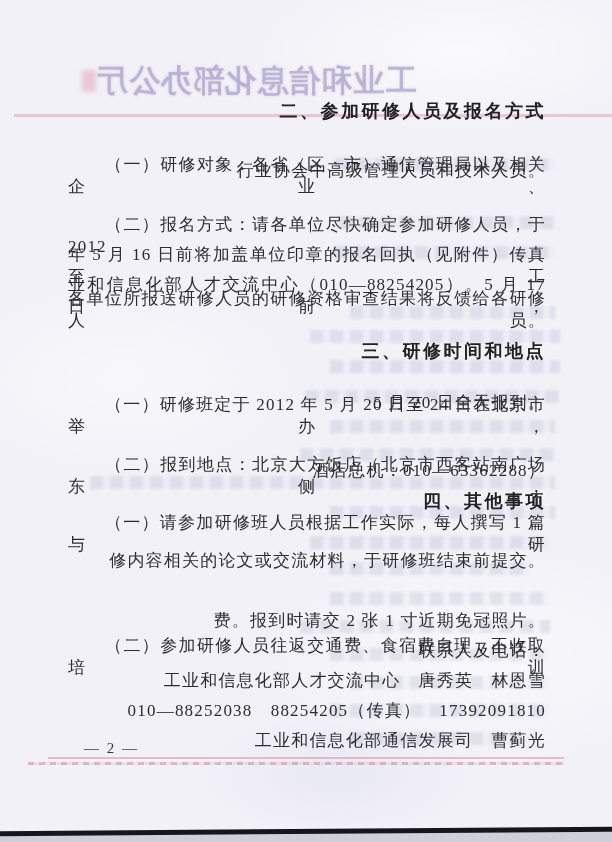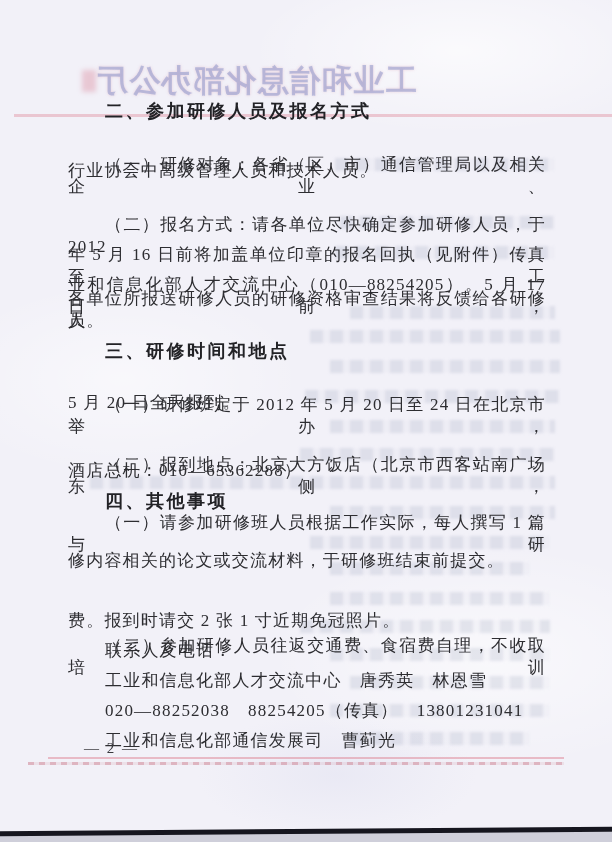--- a/index.html
+++ b/index.html
@@ -61,20 +61,21 @@
   
   .line {
     position: absolute;
     left: 68px;
     width: 478px;
     font-size: 17px;
     line-height: 22px;
     letter-spacing: 1.2px;
     color: #2d2d31;
     white-space: nowrap;
+    text-align: right;
   }
   .line.heading {
     font-family: "Liberation Sans", "DejaVu Sans", sans-serif;
     font-weight: 700;
     font-size: 18px;
     letter-spacing: 2.5px;
     color: #222226;
   }
   .line.indent { text-indent: 37px; }
   .line.justify {
@@ -170,21 +171,21 @@
       <div class="line body" style="top: 392px;">5 月 20 日全天报到。</div>
       <div class="line body indent justify" style="top: 430px;">（二）报到地点：北京大方饭店（北京市西客站南广场东侧，</div>
       <div class="line body" style="top: 460px;">酒店总机：010—63362288）</div>
       <div class="line heading indent" style="top: 490px;">四、其他事项</div>
       <div class="line body indent justify" style="top: 488px;">（一）请参加研修班人员根据工作实际，每人撰写 1 篇与研</div>
       <div class="line body" style="top: 550px;">修内容相关的论文或交流材料，于研修班结束前提交。</div>
       <div class="line body indent justify" style="top: 611px;">（二）参加研修人员往返交通费、食宿费自理，不收取培训</div>
       <div class="line body" style="top: 610px;">费。报到时请交 2 张 1 寸近期免冠照片。</div>
       <div class="line body indent" style="top: 640px;">联系人及电话：</div>
       <div class="line body indent" style="top: 670px;">工业和信息化部人才交流中心　唐秀英　林恩雪</div>
-      <div class="line body indent" style="top: 700px;">020—88252038　88254205（传真）　13801231041</div>
+      <div class="line body indent" style="top: 700px;">010—88252038　88254205（传真）　17392091810</div>
       <div class="line body indent" style="top: 730px;">工业和信息化部通信发展司　曹蓟光</div>
     </div>
 
   <div class="page-number">— 2 —</div>
   <div class="bleed-rule-bottom-1"></div>
   <div class="bleed-rule-bottom-2"></div>
 
   <div class="scan-gray"></div>
   <div class="scan-dark-edge"></div>
 

